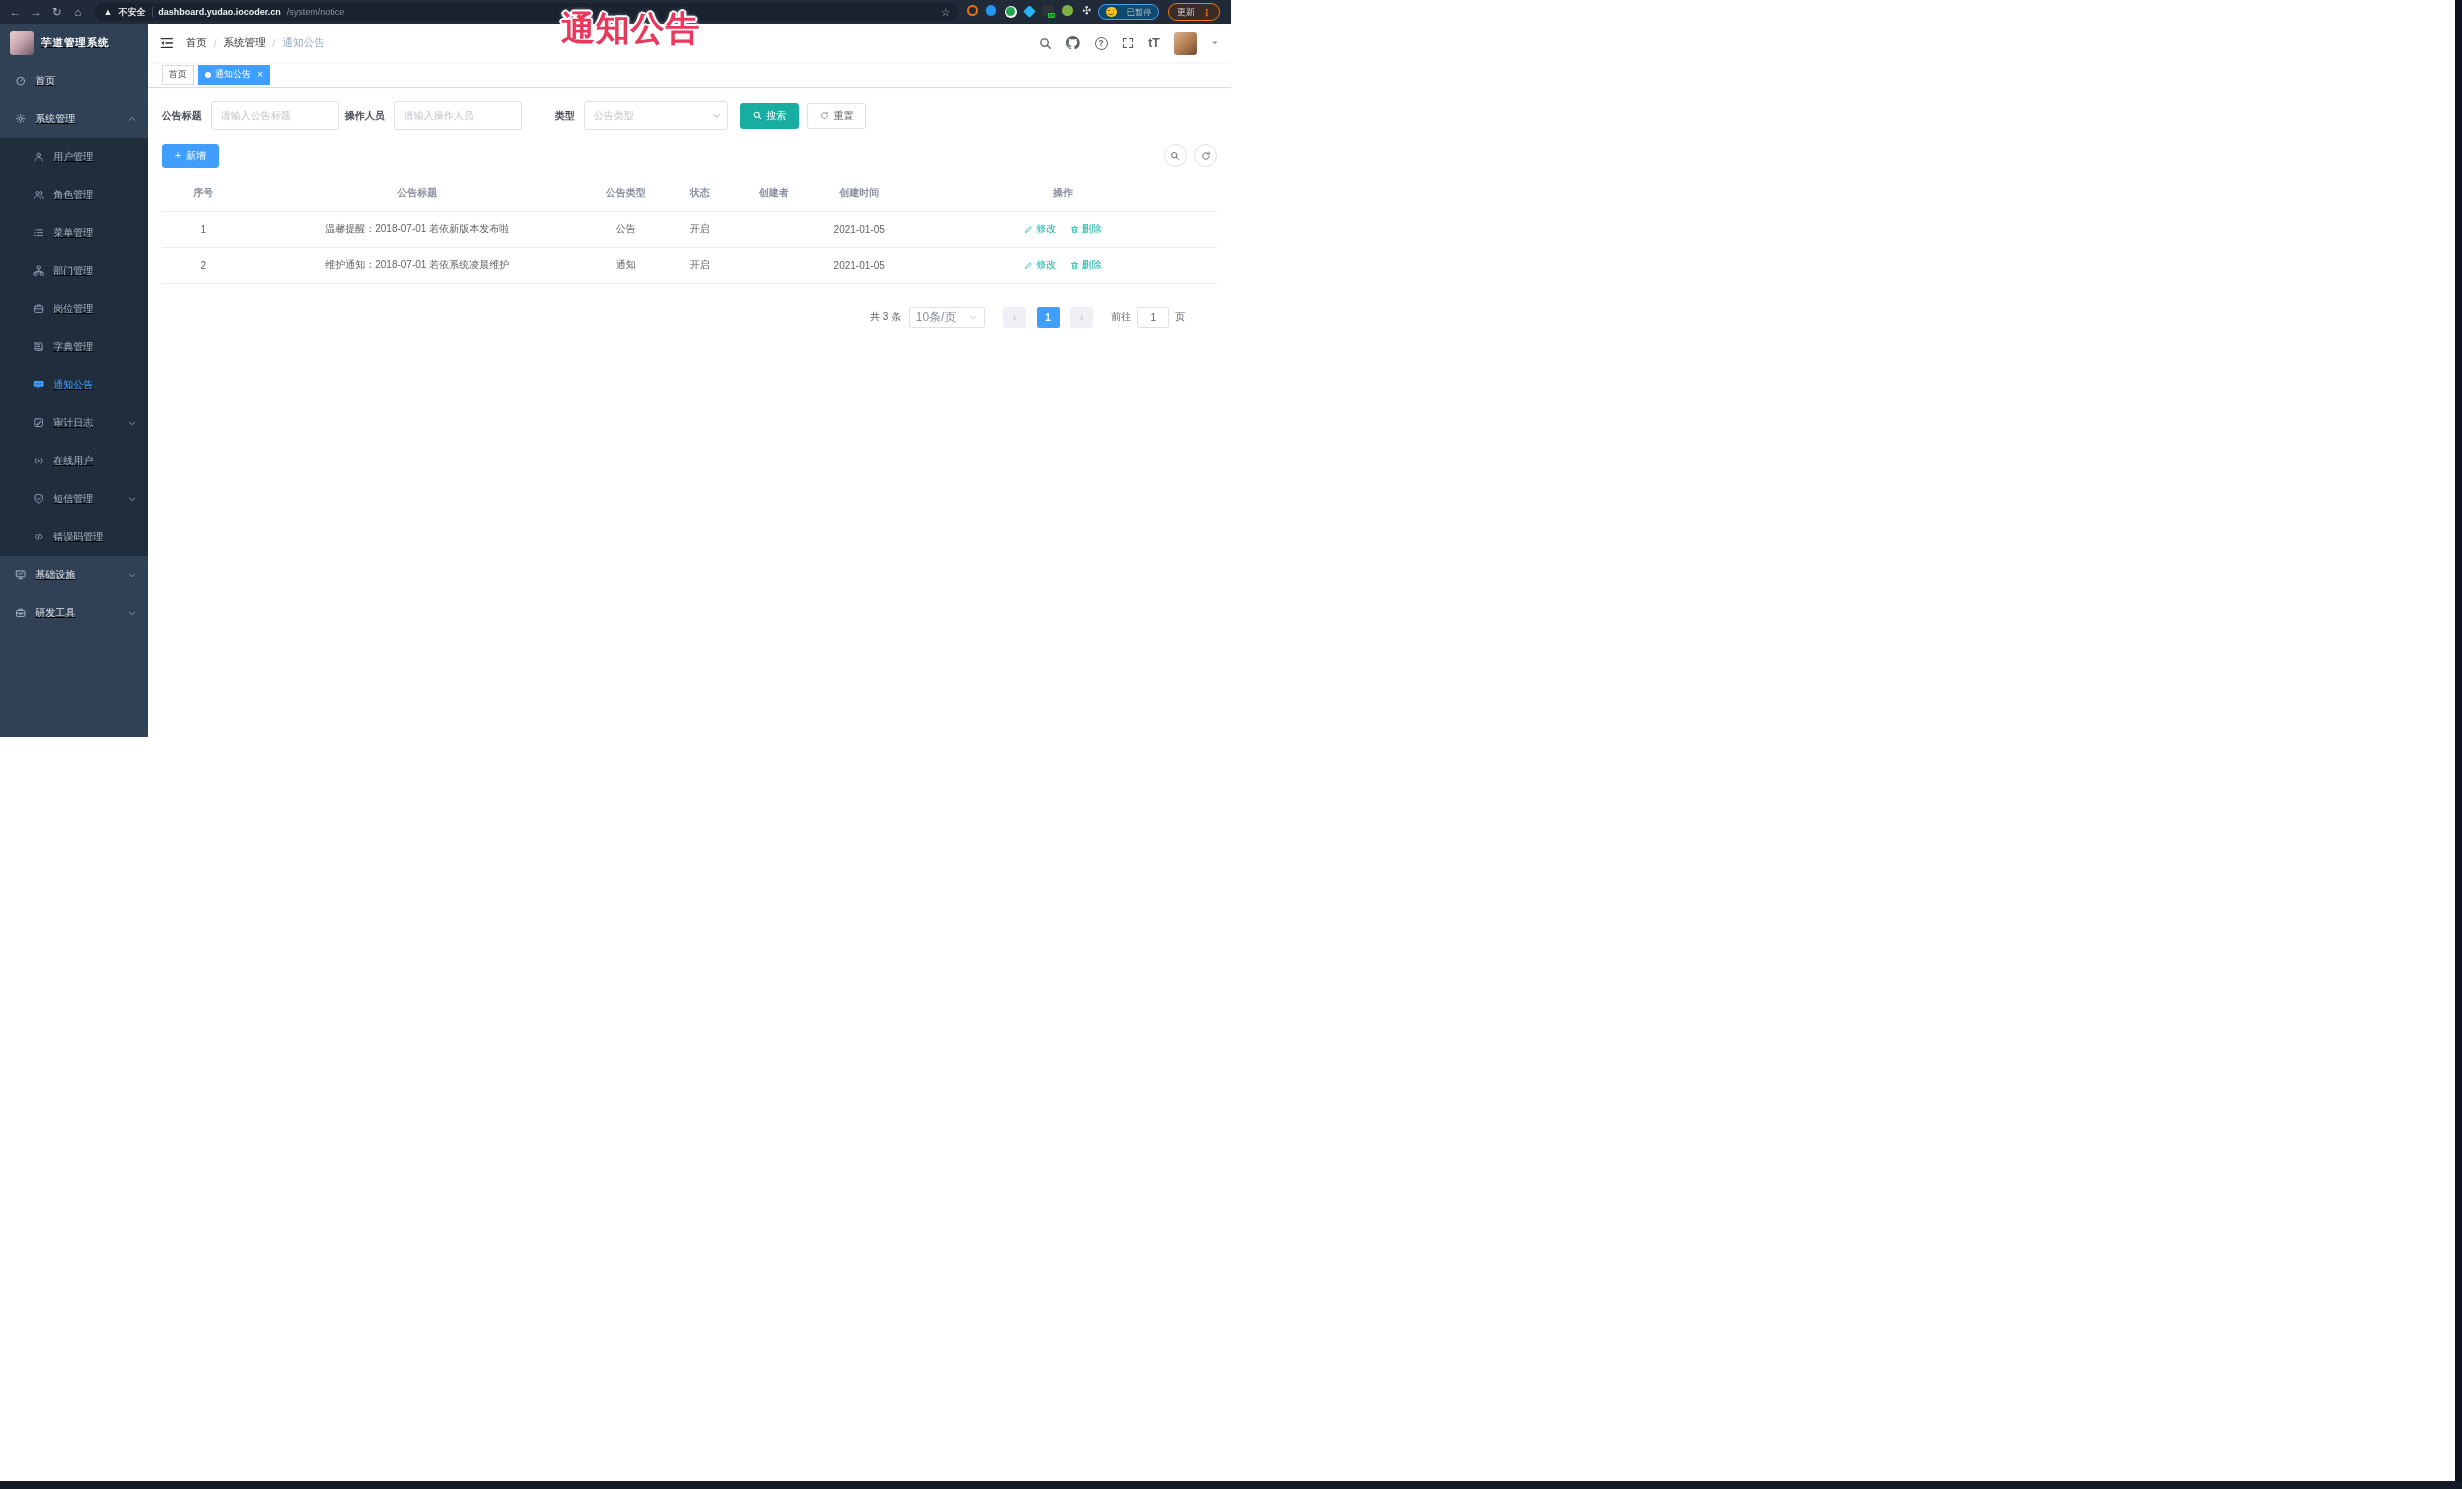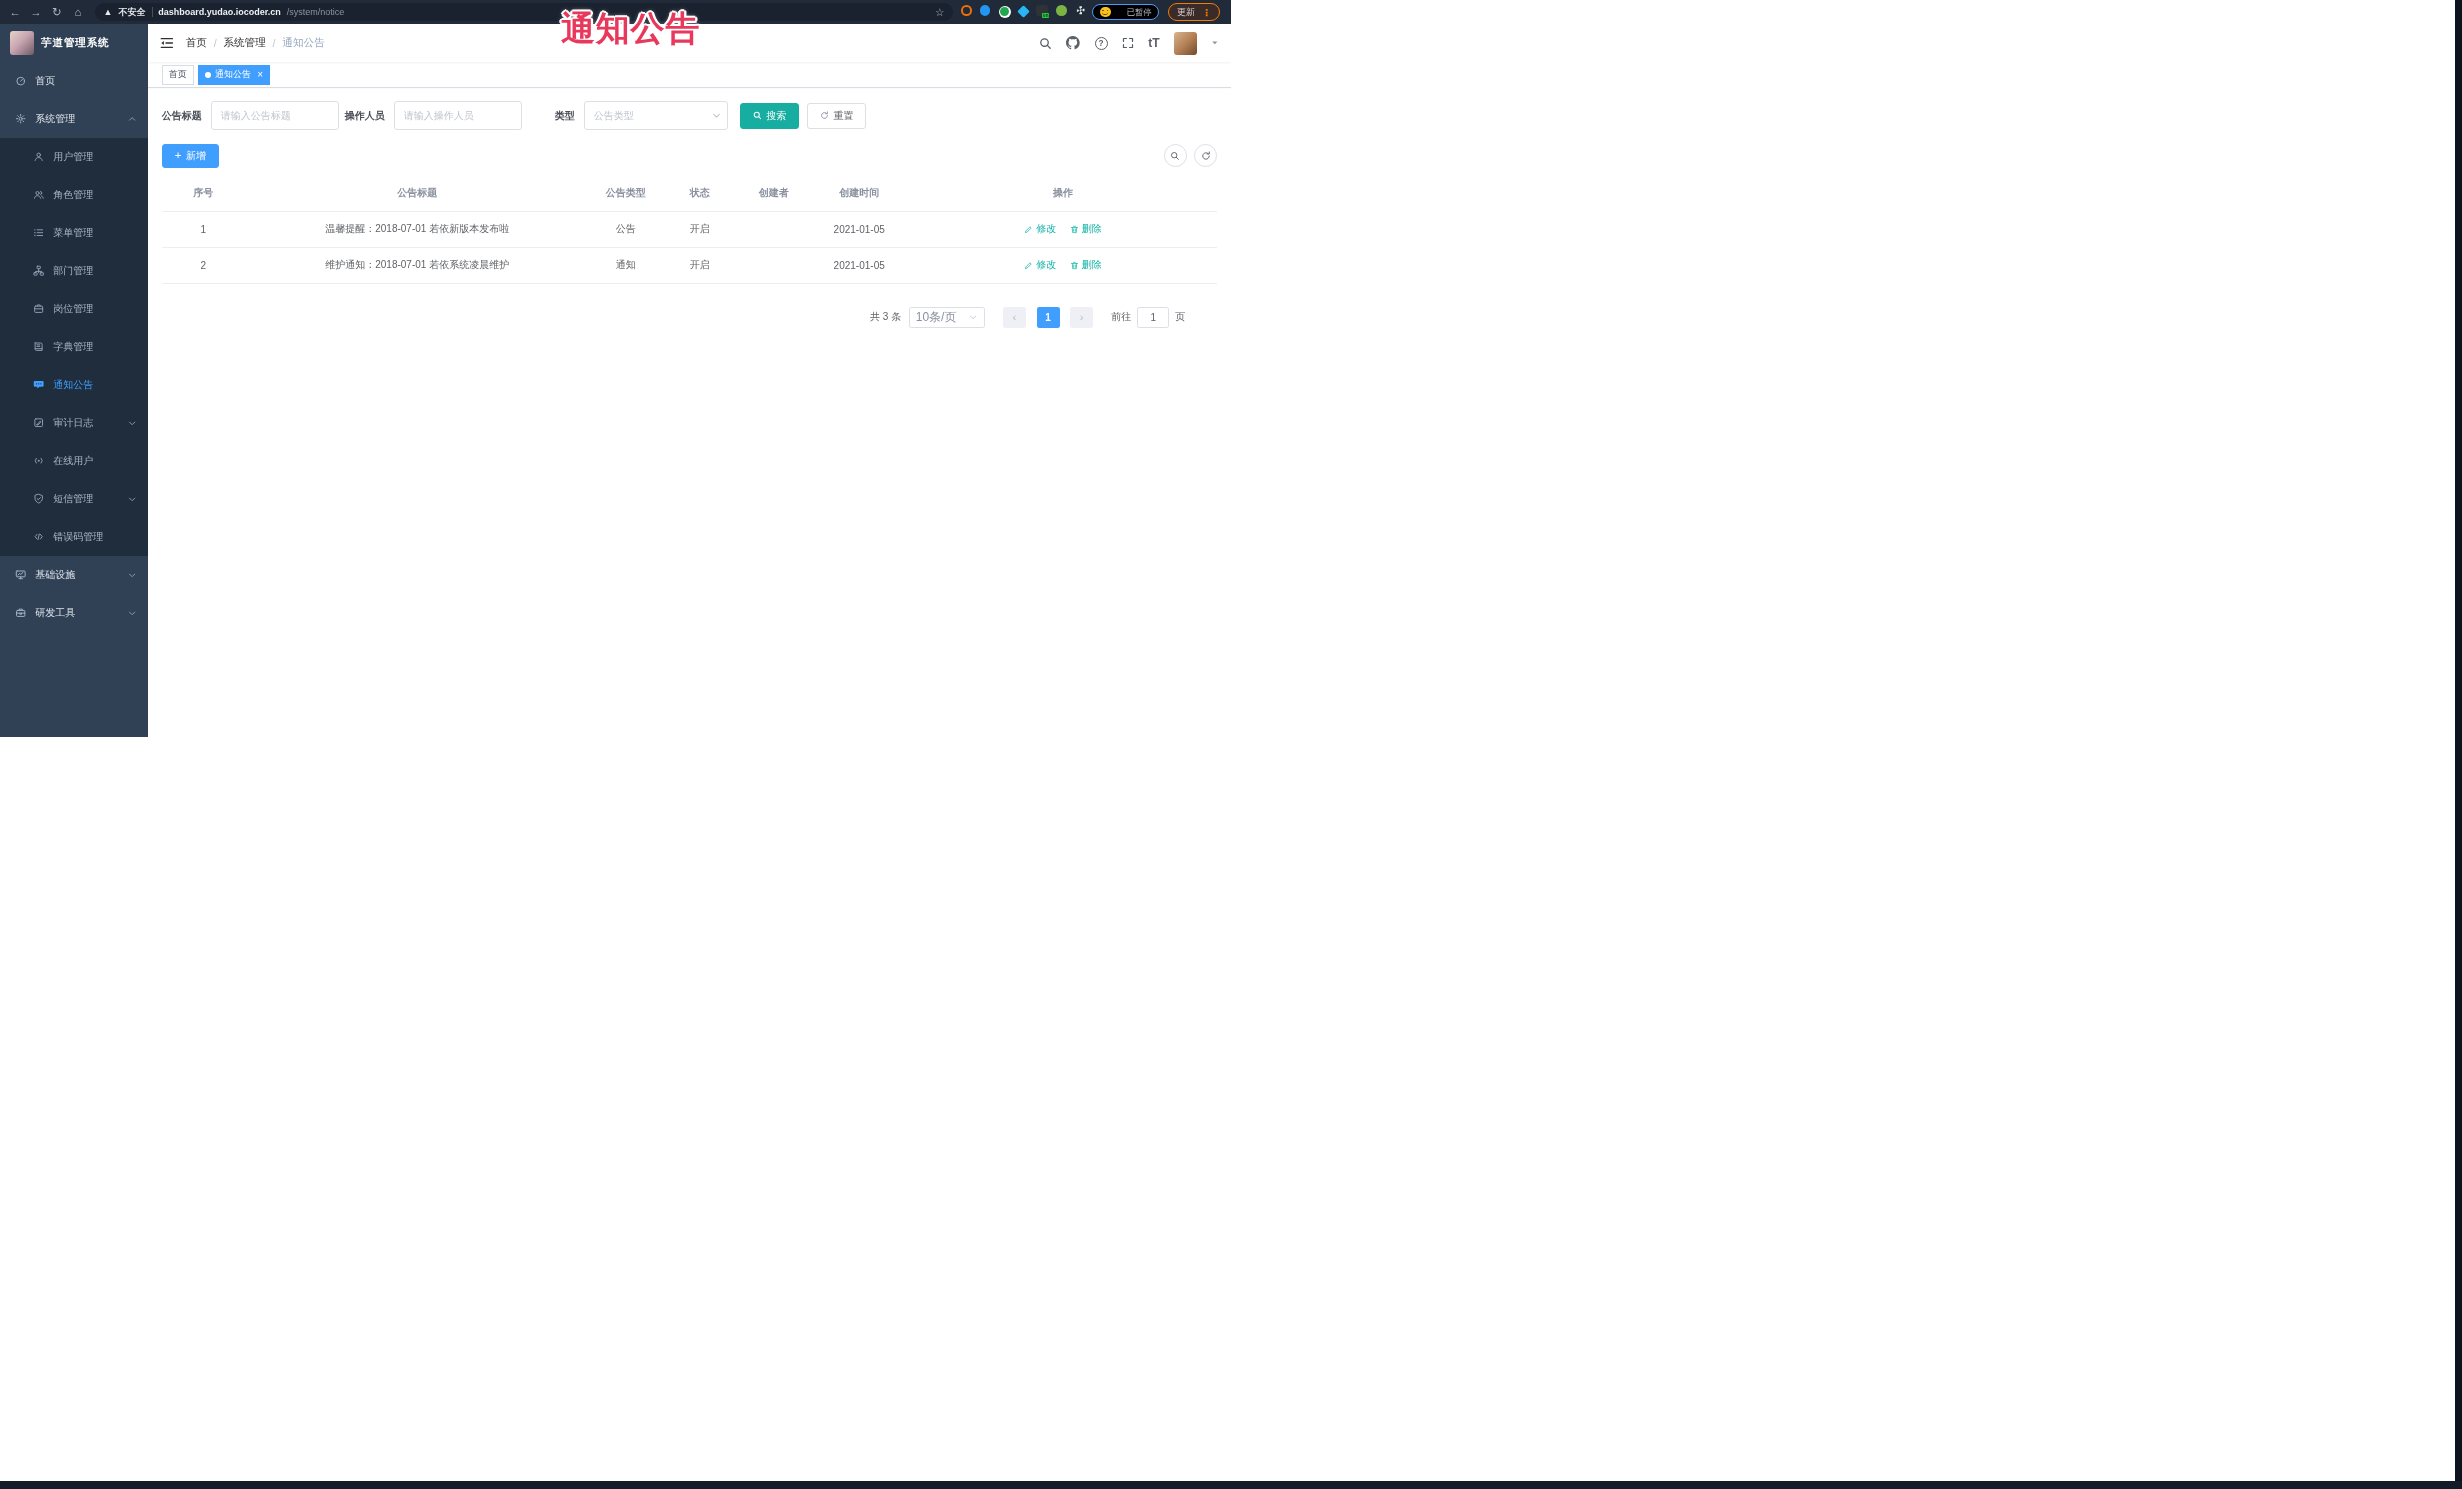--- a/index.html
+++ b/index.html
@@ -22,36 +22,36 @@
   .ext-dot { width:10.6px; height:10.6px; border-radius:50%; display:inline-block; }
   .ext-ring { width:10.6px; height:10.6px; border-radius:50%; border:2.3px solid #e8710a; display:inline-block; }
   .ext-drop { background:#2196f3; }
   .ext-greenv { width:12px; height:12px; border-radius:50%; background:#fff; display:flex; align-items:center; justify-content:center; }
   .ext-greenv i { width:9px; height:9px; border-radius:50%; background:#21a84e; display:block; }
   .ext-diamond { width:9px; height:9px; background:#29b6f6; transform:rotate(45deg); display:inline-block; border-radius:1.5px; }
   .ext-darkon { width:11.4px; height:10.6px; background:#2e3338; border-radius:2.3px; position:relative; display:inline-block; }
   .ext-darkon b { position:absolute; right:-1.5px; bottom:-2.3px; background:#27c93f; color:#083b12;
     font-size:4.6px; line-height:5.3px; padding:0 0.8px; border-radius:0.8px; font-weight:700; }
   .ext-sprout { background:#7cb342; }
-  .chip-paused { display:flex; align-items:center; gap:16px; border:1.5px solid #4a9af5; border-radius:10px;
-    padding:1.5px 6.8px; color:#b9c0c9; font-size:8.3px; background:#000000; margin-left:3px; cursor:pointer; }
+  .chip-paused { display:flex; align-items:center; gap:10px; border:1.5px solid #4a9af5; border-radius:10px;
+    padding:1.5px 6.8px; color:#b9c0c9; font-size:8.3px; background:#0c4a6e; margin-left:3px; cursor:pointer; }
   .emoji-face { width:10.6px; height:10.6px; border-radius:50%; background:#fcc21b; position:relative; display:inline-block; }
   .emoji-face i { position:absolute; width:1.5px; height:1.5px; background:#5d4016; border-radius:50%; top:3px; }
   .emoji-face i.l { left:2.3px; } .emoji-face i.r { right:2.3px; }
   .emoji-face u { position:absolute; left:2.3px; right:2.3px; bottom:2.3px; height:3px;
     border-bottom:1.1px solid #5d4016; border-radius:0 0 4.6px 4.6px; }
   .btn-update { display:flex; align-items:center; gap:6.8px; border:1.5px solid #f57c00; border-radius:10.6px;
     padding:1.5px 7.6px; background:#3a2b28; color:#d8cfd2; font-size:9px; margin-left:6px; cursor:pointer; }
   .kebab { color:#f57c00; font-weight:700; font-size:10px; }
 
   
   .app { display:flex; height:713px; }
 
   
-  .sidebar { width:148px; background:#304156; display:flex; flex-direction:column; flex-shrink:0; }
+  .sidebar { width:148px; background:#304156; display:flex; flex-direction:column; flex-shrink:0;text-decoration:underline; }
   .logo-row { height:38px; display:flex; align-items:center; padding-left:10px; gap:7.6px; }
   .logo-img { width:23.5px; height:23.5px; border-radius:3px; flex-shrink:0;
     background:linear-gradient(135deg,#e7d2c8 0%,#c9a6b2 45%,#6e5a66 100%); }
   .logo-title { color:#fff; font-size:10.6px; font-weight:700; letter-spacing:0.8px; }
   .menu { flex:1; }
   .menu-item { height:38px; display:flex; align-items:center; padding:0 12px 0 15px;
     color:#dfe4ec; font-size:10px; gap:8.3px; cursor:pointer; }
   .menu-item .mi-icon { width:12px; height:12px; color:#a3b1c2; display:flex; align-items:center; justify-content:center; }
   .menu-item.sub { background:#1f2d3d; padding-left:33px; color:#a9b6c6; }
   .menu-item.sub .mi-icon { color:#8d9bb0; }

